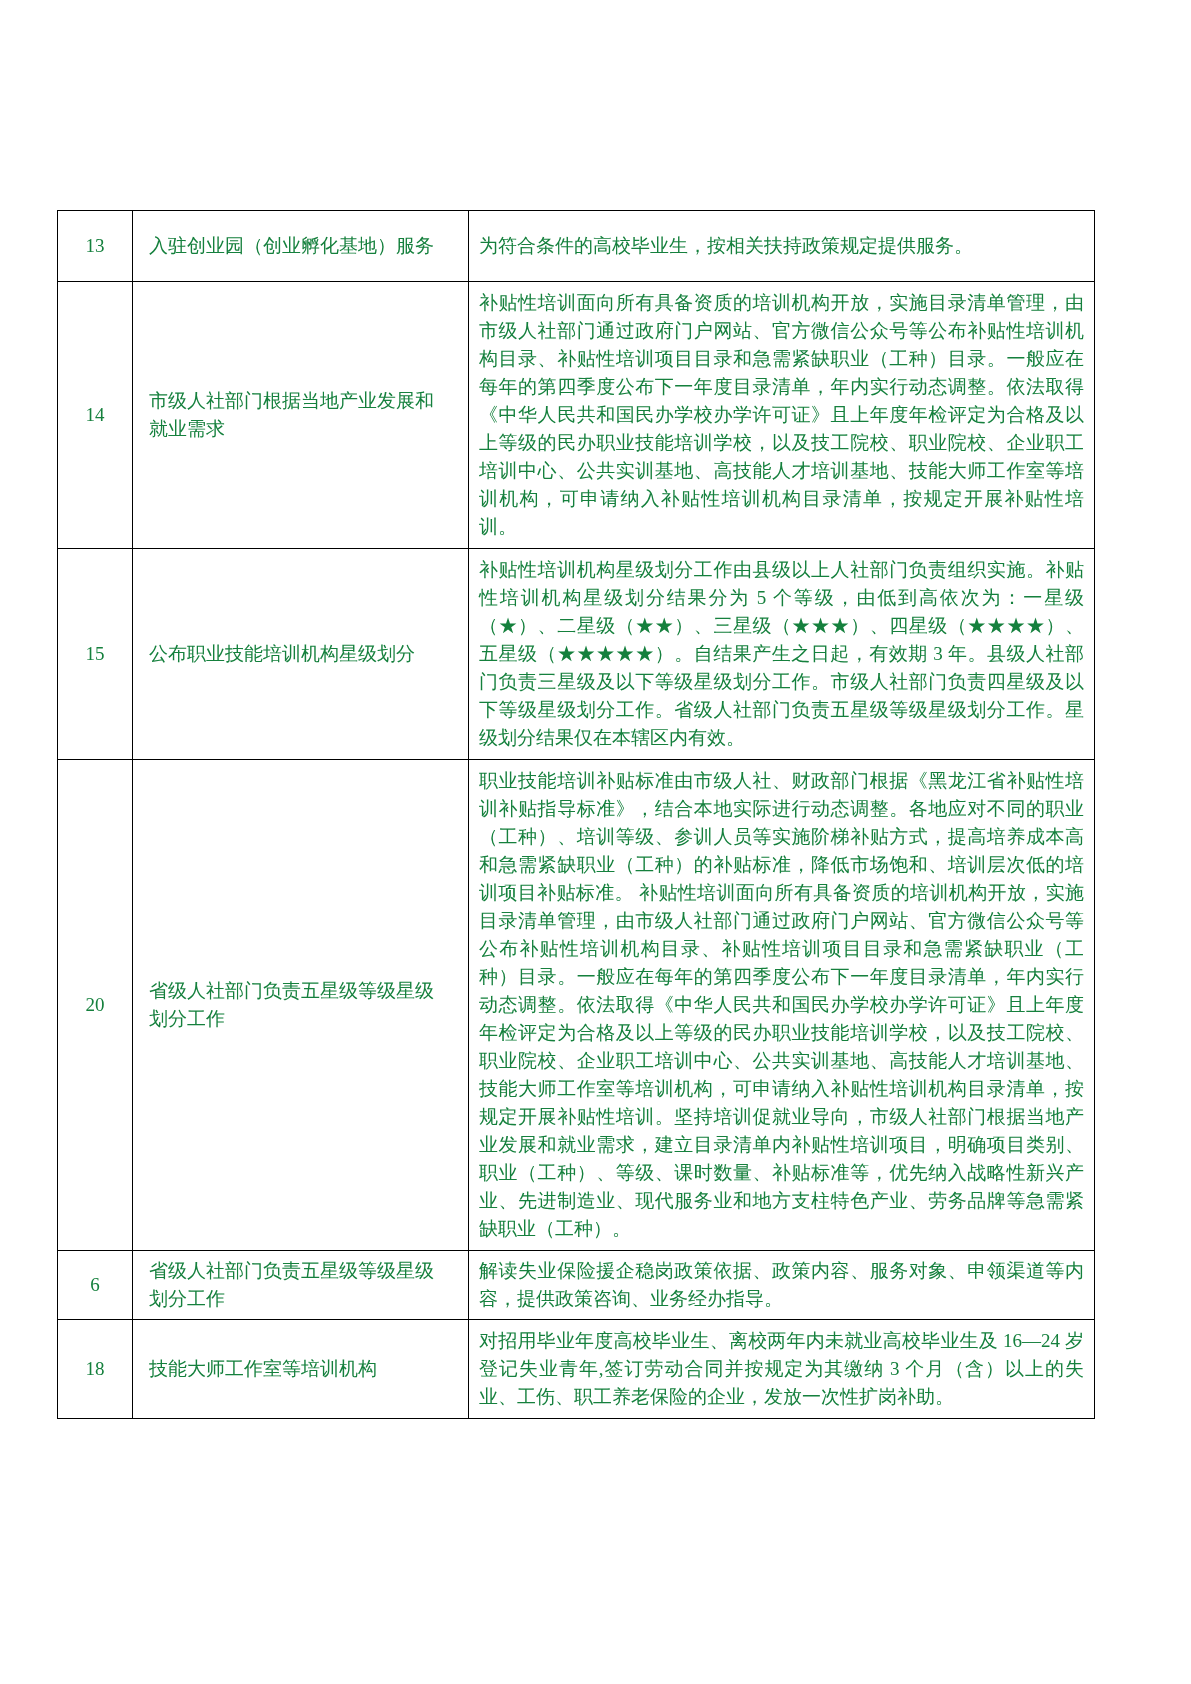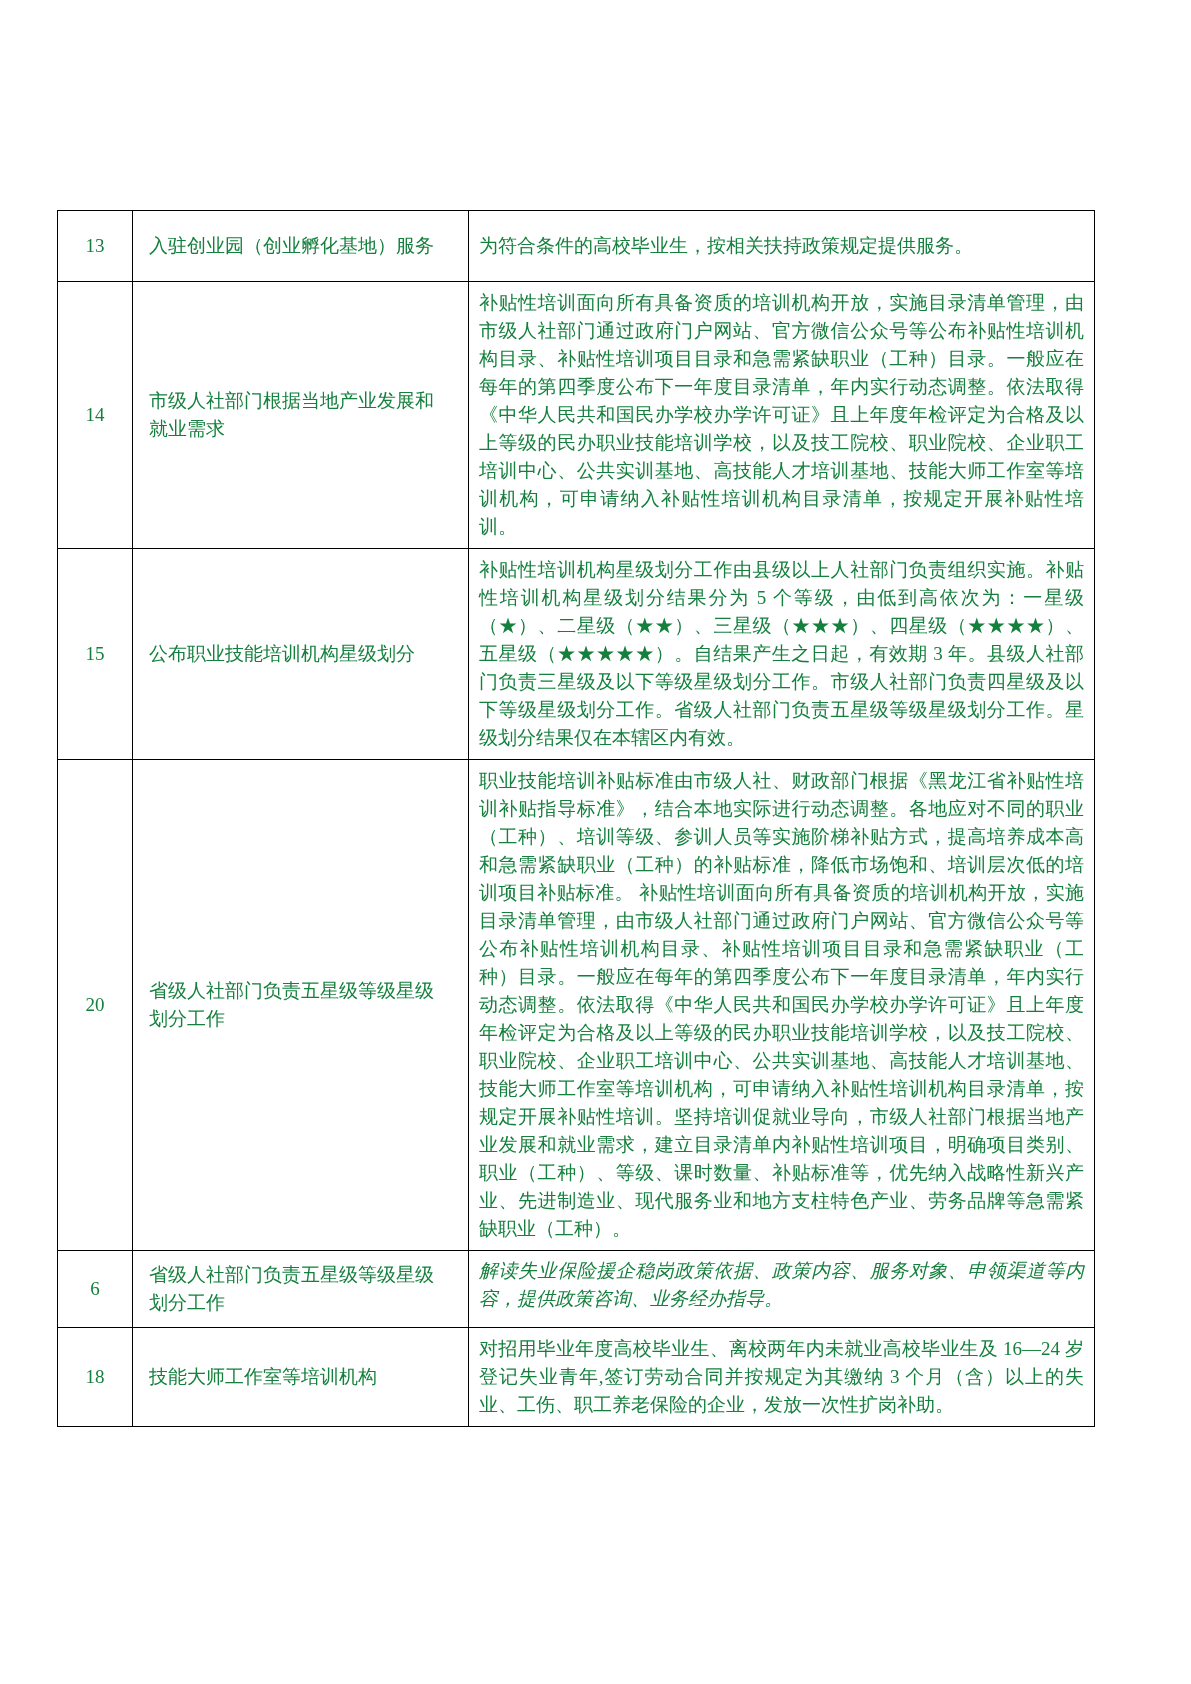--- a/index.html
+++ b/index.html
@@ -51,21 +51,21 @@
   }
   td.col-desc {
     width: 605px;
     text-align: justify;
     text-justify: inter-character;
     padding: 7px 10px;
   }
   
   tr.row-0 td { height: 56px; }
   
-  tr.row-4 td.col-desc { padding-top: 6px; padding-bottom: 14px; font-style: italic; }
+  tr.row-4 td.col-desc { padding-top: 6px; padding-bottom: 6px; }
 </style>
 </head>
 <body>
 
 <div class="doc-page">
   <table class="doc-table">
     <tbody>
         <tr class="row-0">
           <td class="col-num">13</td>
           <td class="col-name">入驻创业园（创业孵化基地）服务</td>

